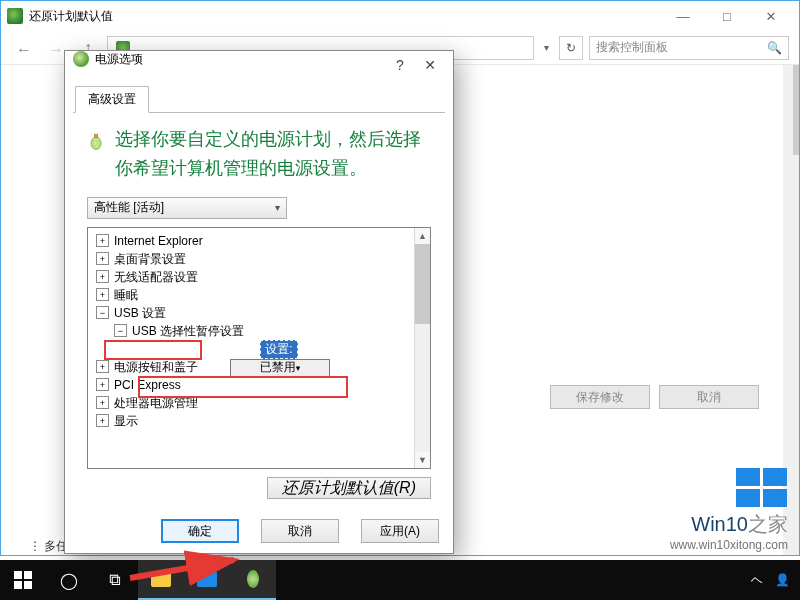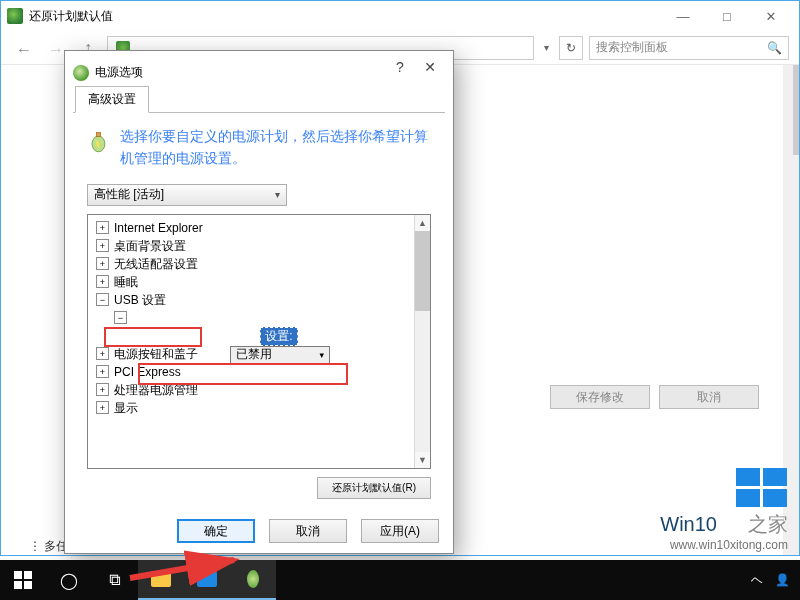--- a/index.html
+++ b/index.html
@@ -19,67 +19,67 @@
 .bg-addr .search .sico { margin-left: auto; color: #888; }
 .bg-body { padding: 20px; position: relative; height: calc(100% - 64px); }
 .bg-rbtns { position: absolute; right: 40px; top: 320px; display: flex; gap: 9px; }
 .bg-rbtns .btn { width: 100px; height: 24px; border: 1px solid #bbb; background: #e8e8e8; font-size: 12px; color: #888; display: flex; align-items: center; justify-content: center; }
 .bg-scroll { position: absolute; right: 0; top: 64px; bottom: 0; width: 16px; background: #f0f0f0; }
 .bg-scroll .thumb { position: absolute; top: 0; right: 0; width: 6px; height: 90px; background: #ccc; }
 .bottom-ellipsis { position:absolute; bottom:0; left:28px; font-size:12px; color:#333; }
 
 
 .dialog { position: absolute; left: 64px; top: 50px; width: 390px; height: 504px; background: #fff; border: 1px solid #888; box-shadow: 5px 8px 24px rgba(0,0,0,.35); display: flex; flex-direction: column; }
-.dlg-title { height: 30px; display: flex; align-items: flex-end; padding: 0 8px; font-size: 12px; }
+.dlg-title { height: 30px; display: flex; align-items: flex-start; padding: 0 8px; font-size: 12px; }
 .dlg-title .ico { width: 16px; height: 16px; margin-right: 6px; background: radial-gradient(circle at 40% 40%, #cfe9a8, #4e9b2e 70%); border-radius: 50%; }
 .dlg-title .spacer { flex: 1; }
 .dlg-title .hbtn { width: 30px; height: 28px; display:flex; align-items:center; justify-content:center; color:#444; font-size:14px;}
 .tabbar { padding: 4px 22px 0 10px; }
 .tab { display: inline-block; padding: 4px 12px; border: 1px solid #bbb; border-bottom: 1px solid #fff; background: #fff; font-size: 12px; position: relative; top: 1px; }
 .tabpanel { flex:1; border-top: 1px solid #bbb; margin: 0 8px; display:flex; flex-direction:column; padding: 12px 14px 10px 14px; }
 .descrow { display:flex; gap:10px; margin-bottom:14px; }
 .descrow .bulb { width: 32px; height: 32px; }
-.descrow .txt { font-size: 14px; line-height: 1.6; color: #3b82f6; }
+.descrow .txt { font-size: 18px; line-height: 1.6; color: #15803d; }
 .plan-select { width: 200px; height: 22px; border: 1px solid #adadad; background: #e9e9e9 linear-gradient(#fcfcfc,#e6e6e6); font-size: 12px; padding: 0 6px; display:flex; align-items:center; justify-content:space-between; margin-bottom:8px; }
 .plan-select .chev { font-size:10px; color:#555; }
 .tree { flex:1; border:1px solid #828282; background:#fff; font-size:12px; position:relative; overflow:hidden; }
 .tree-inner { position:absolute; inset:0; padding: 4px 4px 4px 4px; overflow:hidden; }
 .tree-scroll { position:absolute; right:0; top:0; bottom:0; width:16px; background:#f0f0f0; border-left:1px solid #d9d9d9;}
 .tree-scroll .arrow { height:16px; display:flex; align-items:center; justify-content:center; font-size:9px; color:#666; background:#f7f7f7;}
 .tree-scroll .thumb { position:absolute; top:16px; width:100%; height:80px; background:#c9c9c9;}
 .node { display:flex; align-items:center; height:18px; line-height:18px; color:#000; white-space:nowrap; }
 .node .exp { width:13px; height:13px; border:1px solid #8a8a8a; display:inline-flex; align-items:center; justify-content:center; font-size:9px; margin-right:5px; background:#fff; }
 .node .label { }
 .lvl0 { padding-left: 4px; }
 .lvl1 { padding-left: 22px; }
 .lvl2 { padding-left: 40px; }
 .hl1 { border:2px solid #e53935; position:absolute; left:16px; top:112px; width:98px; height:20px; pointer-events:none;}
 .hl2 { border:2px solid #e53935; position:absolute; left:50px; top:148px; width:210px; height:22px; pointer-events:none;}
 .setting-row { display:flex; align-items:center; height:18px;flex-direction:column; }
 .setting-row .lbl { background:#2f71c4; color:#fff; padding:0 4px; border:1px dashed #fff; font-size:12px; }
-.setting-row .dd { width:100px; height:18px; border:1px solid #7a7a7a; background:#efefef; display:flex; align-items:center; justify-content:space-between; padding:0 5px; font-size:12px; margin-left:2px;}
+.setting-row .dd { width:100px; height:18px; border:1px solid #7a7a7a; background:#efefef; display:flex; align-items:center; justify-content:center; padding:0 5px; font-size:12px; margin-left:2px;}
 .restore-row { display:flex; justify-content:flex-end; margin-top:8px; }
-.restore-row .btn { height:22px; padding:0 14px; border:1px solid #adadad; background:linear-gradient(#f7f7f7,#e6e6e6); font-size:10px; display:flex; align-items:center; }
-.dlg-btns { height:44px; display:flex; align-items:center; justify-content:flex-end; gap:14px; padding: 0 14px 0 0; }
+.restore-row .btn { height:22px; padding:0 14px; border:1px solid #adadad; background:linear-gradient(#f7f7f7,#e6e6e6); font-size:16px; display:flex; align-items:center;font-style:italic; }
+.dlg-btns { height:44px; display:flex; align-items:center; justify-content:flex-end; gap:22px; padding: 0 14px 0 0; }
 .dlg-btns .btn { width:78px; height:24px; border:1px solid #adadad; background:linear-gradient(#f7f7f7,#e6e6e6); font-size:12px; display:flex; align-items:center; justify-content:center;}
 .dlg-btns .btn.primary { border:2px solid #1e88e5; background:#e8f3fd;}
 
 
 .taskbar { position:absolute; left:0; bottom:0; width:800px; height:40px; background:#0c0c0c; display:flex; align-items:center; }
 .taskbar .tbtn { width:46px; height:40px; display:flex; align-items:center; justify-content:center; color:#fff; font-size:16px;}
 .taskbar .tbtn.active { background:#2b2b2b; border-bottom:2px solid #76b9ed;}
 .taskbar .tray { margin-left:auto; display:flex; align-items:center; gap:12px; padding-right:10px; color:#fff; font-size:12px;}
 .taskbar .start svg { width:18px; height:18px; }
 
 
 .watermark { position:absolute; right:12px; bottom:48px; text-align:right; color:#1976d2; }
 .watermark .logo { display:flex; gap:3px; flex-wrap:wrap; width:52px; margin-left:auto; }
 .watermark .logo div { width:24px; height:18px; background:#1e88e5; }
 .watermark .txt1 { font-size:20px; color:#19446b; margin-top:4px;}
-.watermark .txt1 .thin { color:#8a8a8a; font-weight:300;padding-left:31px;}
+.watermark .txt1 .thin { color:#8a8a8a; font-weight:300;}
 .watermark .txt2 { font-size:12px; color:#737373; }
 </style>
 </head>
 <body>
 
 <div class="bg-window">
   <div class="bg-title">
     <span class="ico"></span>
     <span>还原计划默认值</span>
     <span class="spacer"></span>
@@ -155,20 +155,21 @@
           <div class="node lvl0">
             <span class="exp">+</span>
             <span class="label">睡眠</span>
           </div>
           <div class="node lvl0">
             <span class="exp">−</span>
             <span class="label">USB 设置</span>
           </div>
           <div class="node lvl1">
             <span class="exp">−</span>
+            <span class="label">USB 选择性暂停设置</span>
           </div>
           <div class="setting-row lvl2">
             <span class="lbl">设置:</span>
             <span class="dd">
               <span>已禁用</span>
               <span style="font-size:9px;">▾</span>
             </span>
           </div>
           <div class="node lvl0">
             <span class="exp">+</span>

